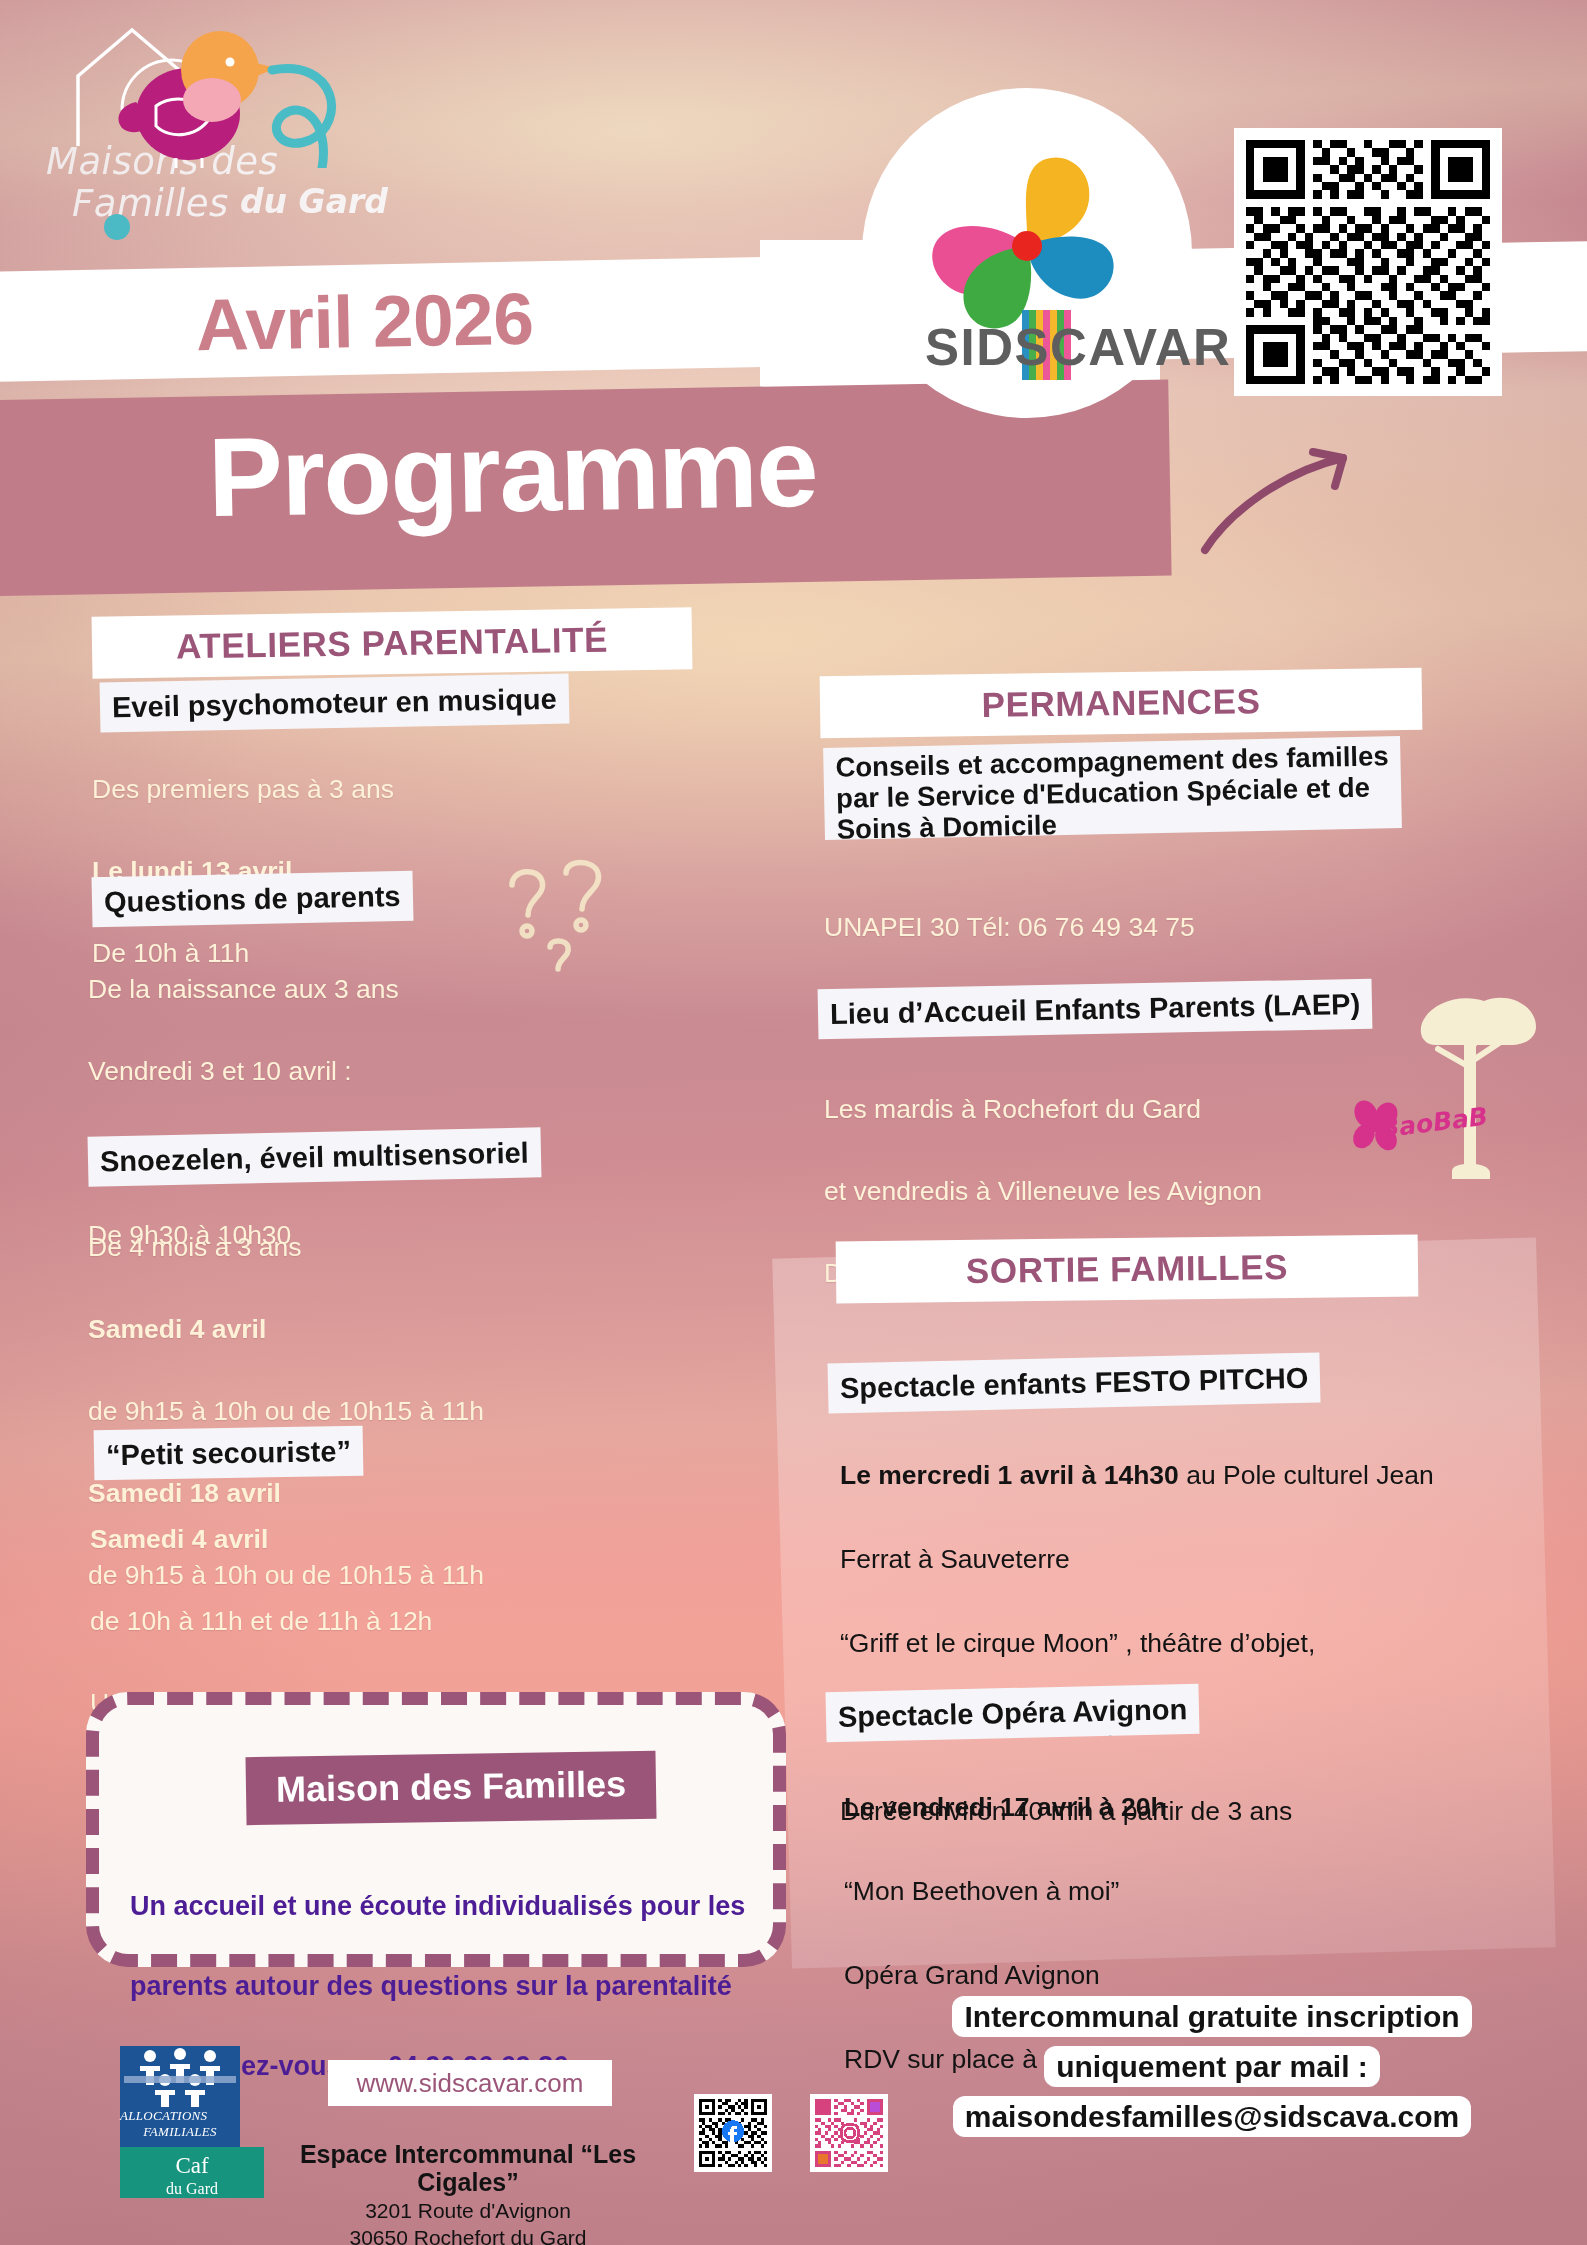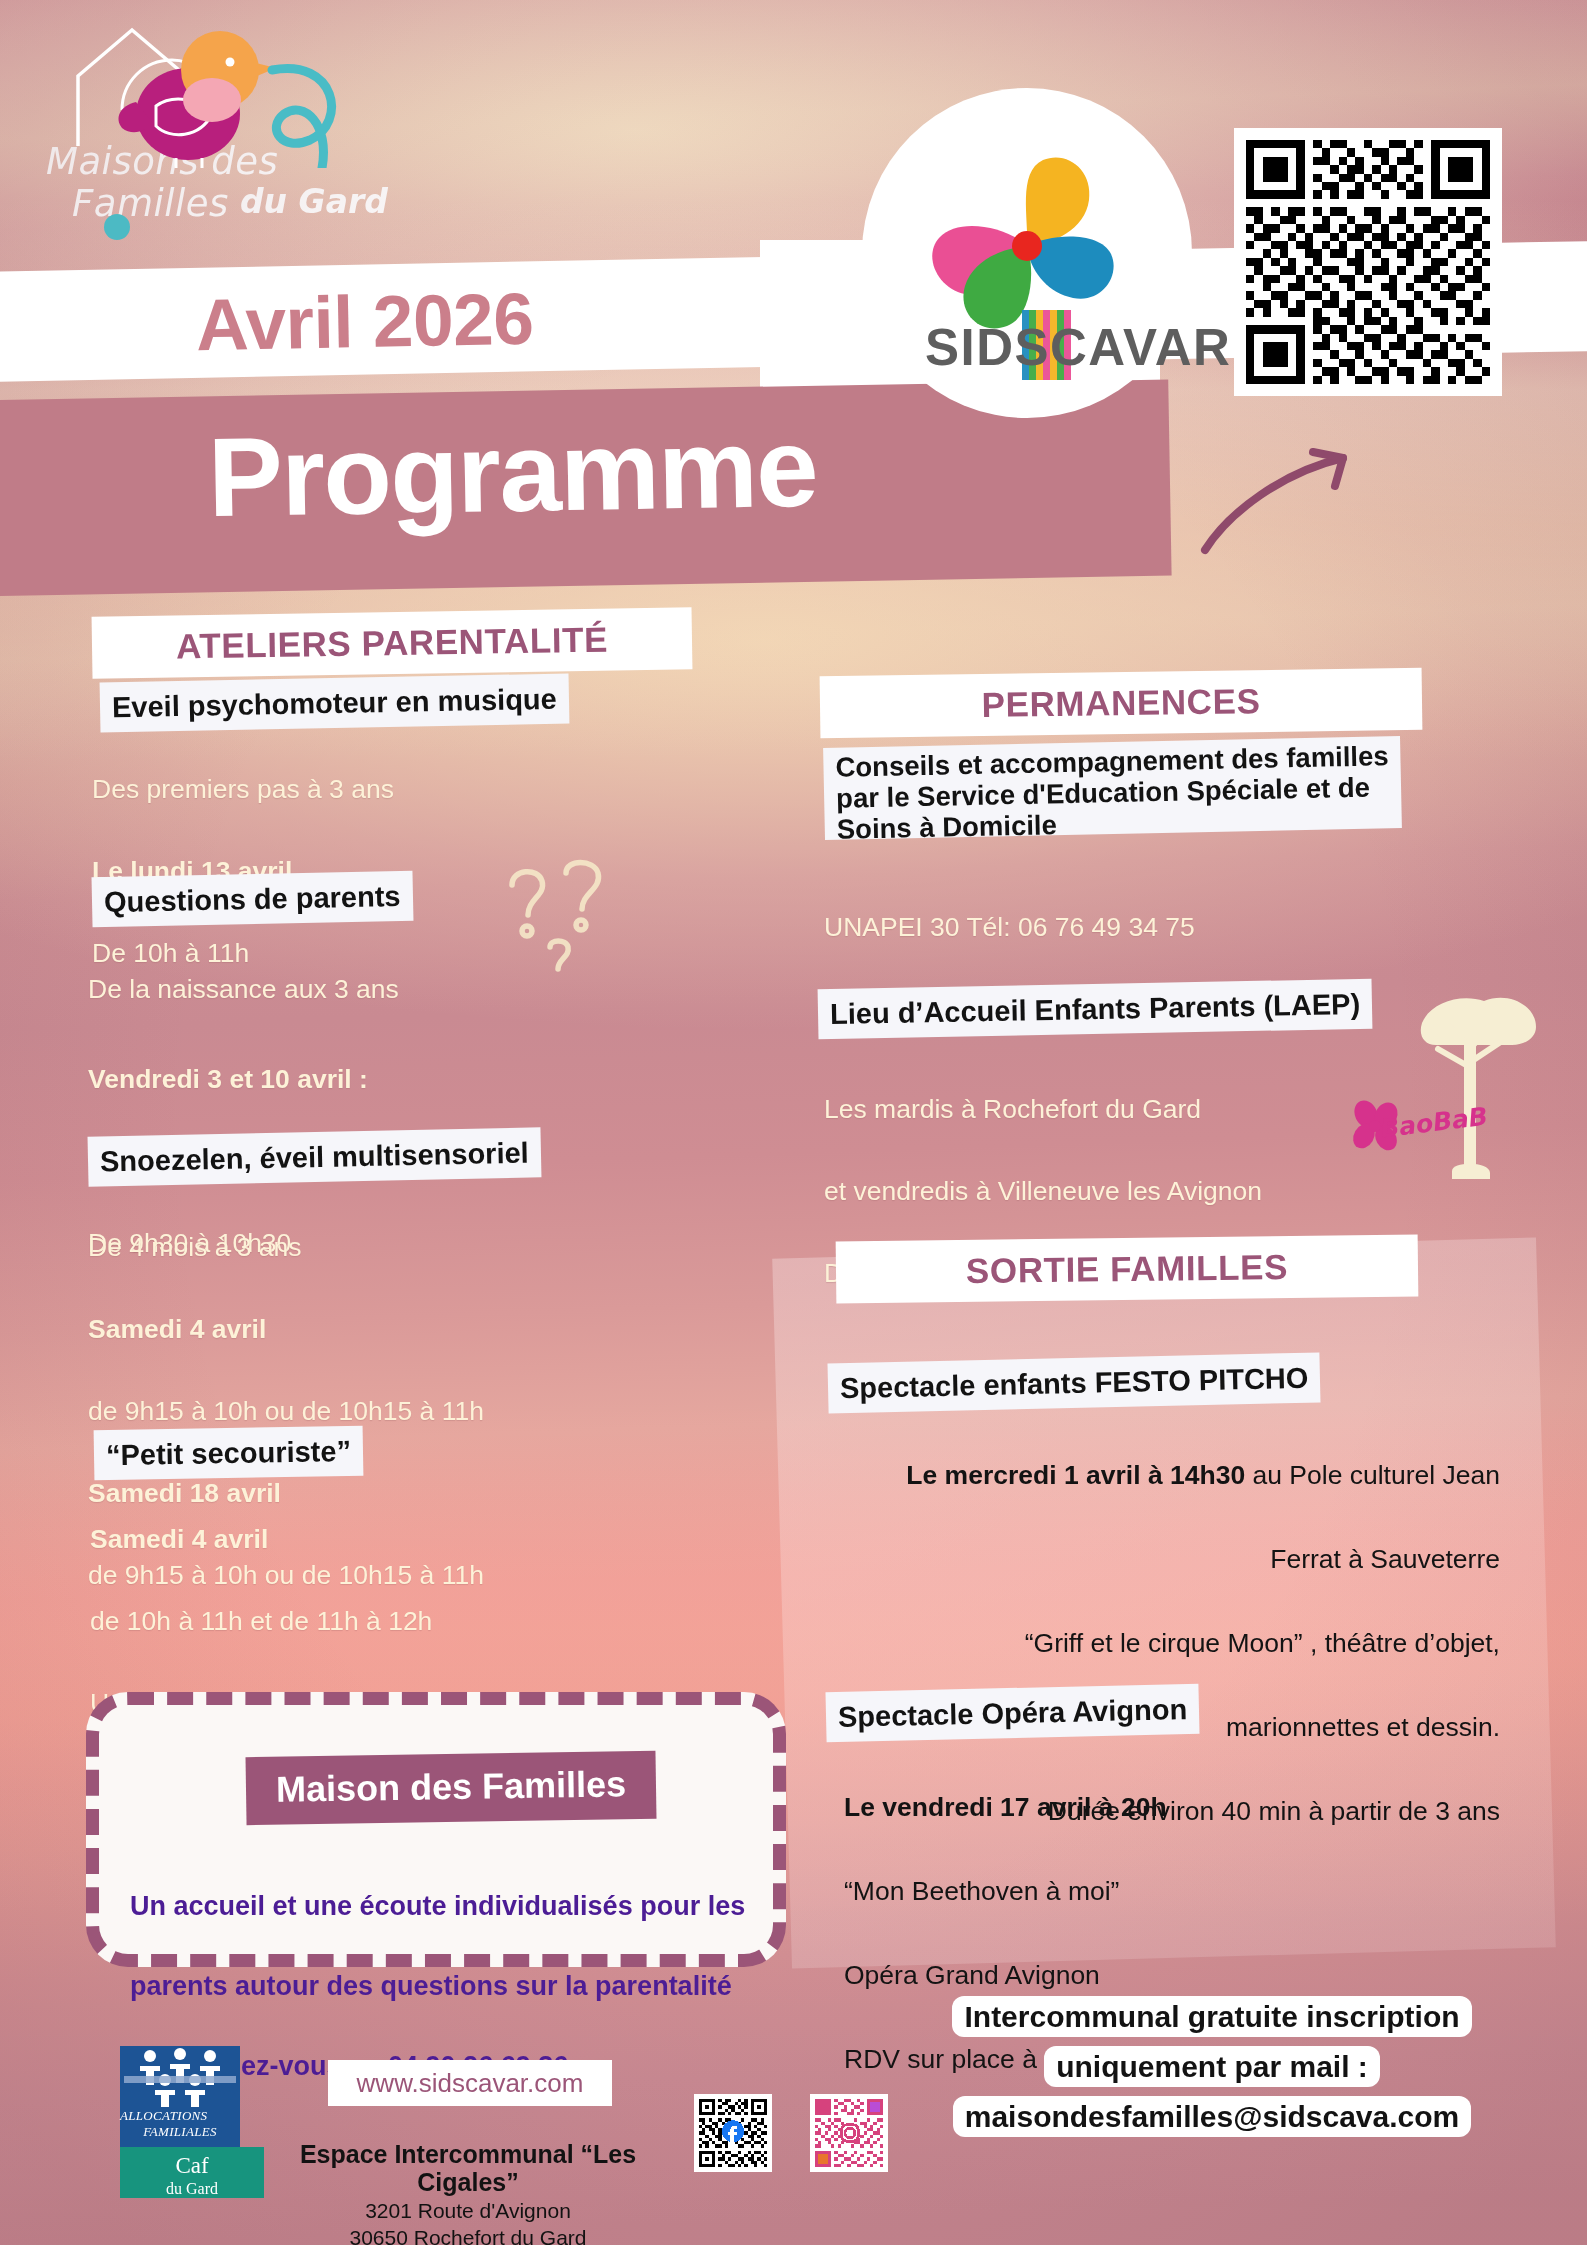--- a/index.html
+++ b/index.html
@@ -627,21 +627,21 @@
   <div class="item-title" style="left:100px; top:678px; height:50px; font-size:29px; transform:rotate(-1.1deg);">Eveil psychomoteur en musique</div>
   <div class="body-text" style="left:92px; top:728px; width:470px;">
     <div>Des premiers pas à 3 ans</div>
     <div style="font-weight:bold;">Le lundi 13 avril</div>
     <div>De 10h à 11h</div>
   </div>
 
   <div class="item-title" style="left:92px; top:874px; height:50px; font-size:29px; transform:rotate(-1.2deg);">Questions de parents</div>
   <div class="body-text" style="left:88px; top:928px; width:470px;">
     <div>De la naissance aux 3 ans</div>
-    <div style="font-weight:bold;margin-top:8px;">Vendredi 3 et 10 avril :</div>
+    <div style="font-weight:normal;">Vendredi 3 et 10 avril :</div>
     <div>Premiers secours bébé</div>
     <div>De 9h30 à 10h30</div>
   </div>
 
   <div class="item-title" style="left:88px; top:1132px; height:50px; font-size:29px; transform:rotate(-1.2deg);">Snoezelen, éveil multisensoriel</div>
   <div class="body-text" style="left:88px; top:1186px; width:480px;">
     <div>De 4 mois à 3 ans</div>
     <div style="font-weight:bold;">Samedi 4 avril</div>
     <div>de 9h15 à 10h ou de 10h15 à 11h</div>
     <div style="font-weight:bold;">Samedi 18 avril</div>
@@ -687,21 +687,21 @@
       <ellipse cx="18" cy="16" rx="11" ry="14" fill="#d6328c" transform="rotate(-25 18 16)"></ellipse>
       <ellipse cx="38" cy="18" rx="11" ry="14" fill="#d6328c" transform="rotate(25 38 18)"></ellipse>
       <ellipse cx="16" cy="38" rx="10" ry="13" fill="#d6328c" transform="rotate(30 16 38)"></ellipse>
       <ellipse cx="38" cy="40" rx="10" ry="13" fill="#d6328c" transform="rotate(-30 38 40)"></ellipse>
       <circle cx="27" cy="28" r="6" fill="#d6328c"></circle>
     </svg>
   </div>
   <div class="baobab-label">BaoBaB</div>
 
   <div class="item-title" style="left:828px; top:1358px; height:50px; font-size:29px; transform:rotate(-1.3deg);">Spectacle enfants FESTO PITCHO</div>
-  <div class="body-dark" style="left:840px; top:1412px; width:660px;text-align:right;">
+  <div class="body-dark" style="left:840px; top:1412px; width:660px;">
     <div><b>Le mercredi 1 avril à 14h30</b><span> au Pole culturel Jean</span></div>
     <div>Ferrat à Sauveterre</div>
     <div>“Griff et le cirque Moon” , théâtre d’objet,</div>
     <div>marionnettes et dessin.</div>
     <div>Durée environ 40 min à partir de 3 ans</div>
   </div>
 
   <div class="item-title" style="left:826px; top:1688px; height:50px; font-size:29px; transform:rotate(-1.3deg);">Spectacle Opéra Avignon</div>
   <div class="body-dark" style="left:844px; top:1744px; width:660px;">
     <div><b>Le vendredi 17 avril à 20h</b></div>

